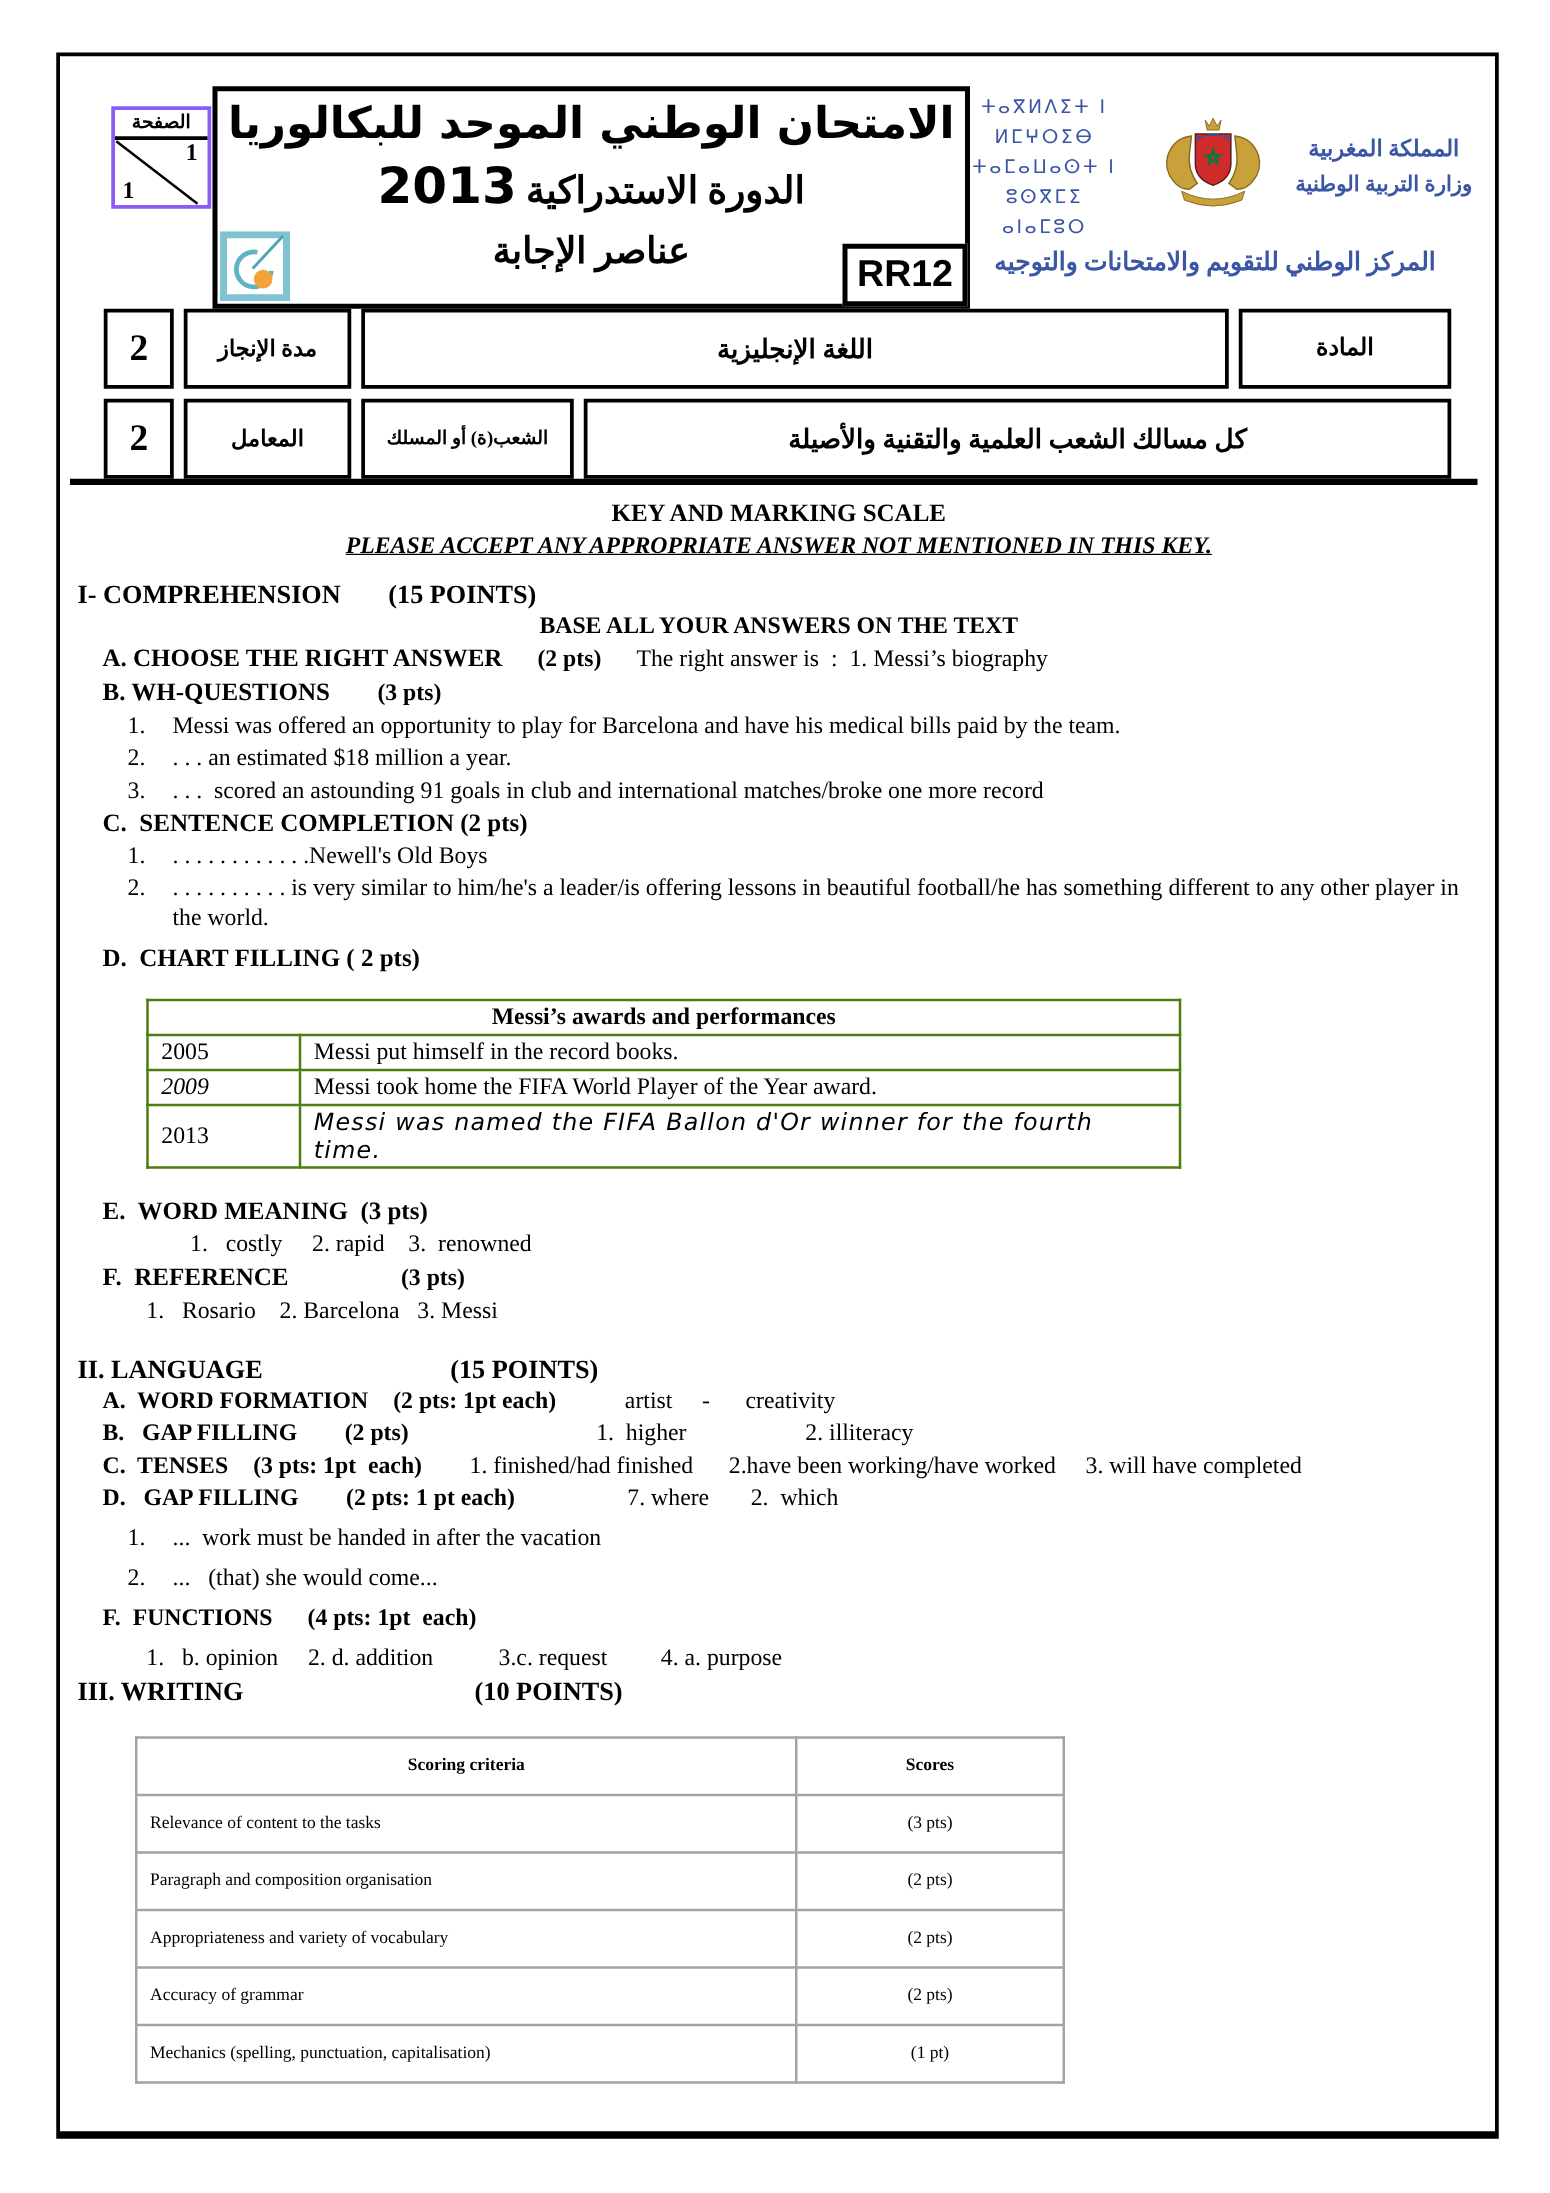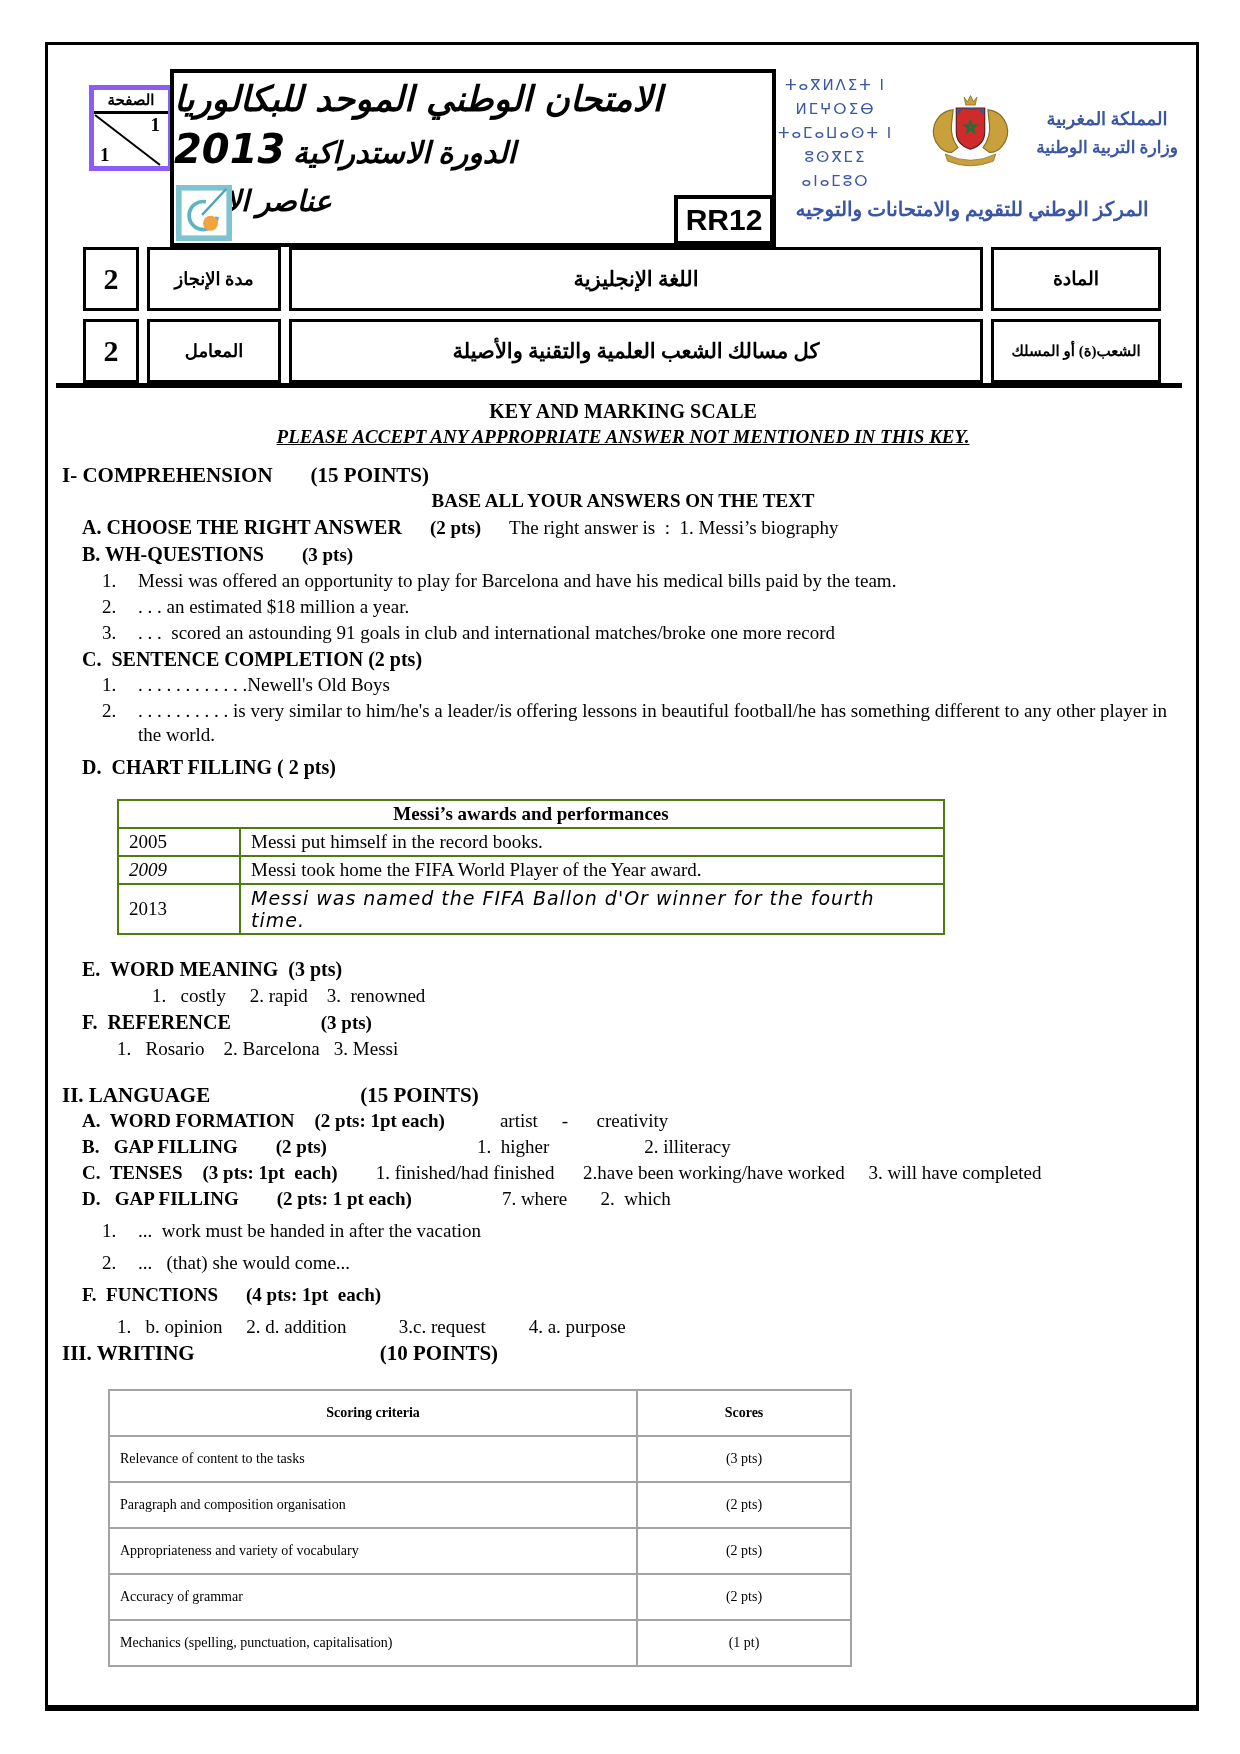--- a/index.html
+++ b/index.html
@@ -2,29 +2,29 @@
 <html><head>
 <meta charset="utf-8">
 <style>
   html,body{margin:0;padding:0;background:#ffffff;}
   .canvas{position:relative;width:1240px;height:1754px;background:#ffffff;
           font-family:"Liberation Serif","DejaVu Serif",serif;color:#000;overflow:hidden;}
   .page-border{position:absolute;left:45px;top:42px;width:1148px;height:1660px;
                border:3px solid #000;border-bottom-width:6px;}
 
   
-  .page-num-box{position:absolute;left:41px;top:40px;width:74px;height:76px;border:5px solid #8b5cf6;}
+  .page-num-box{position:absolute;left:41px;top:40px;width:74px;height:76px;border:3px solid #8b5cf6;}
   .pn-label{font-weight:bold;font-size:15px;text-align:center;border-bottom:3px solid #000;line-height:21px;height:21px;}
   .pn-frac{position:relative;height:52px;}
   .pn-frac svg{position:absolute;left:0;top:0;}
   .pn-top{position:absolute;right:8px;top:0px;font-size:19px;font-weight:bold;}
   .pn-bot{position:absolute;left:6px;bottom:0px;font-size:19px;font-weight:bold;}
 
   .title-box{position:absolute;left:122px;top:24px;width:598px;height:170px;border:4px solid #000;
-             text-align:left;direction:rtl;font-style:italic;}
+             text-align:center;direction:rtl;}
   .t1{font-family:"DejaVu Sans","Liberation Sans",sans-serif;font-weight:bold;font-size:35px;line-height:48px;margin-top:2px;}
   .t2{font-weight:bold;font-size:30px;line-height:52px;}
   .t2 .year{font-family:"DejaVu Sans",sans-serif;font-size:40px;font-weight:bold;}
   .t3{font-weight:bold;font-size:29px;line-height:44px;}
 
   .logo{position:absolute;left:128px;top:140px;width:56px;height:56px;background:#fff;z-index:3;}
   .rr12{position:absolute;left:626px;top:150px;width:92px;height:42px;border:4px solid #000;background:#fff;z-index:3;
         font-family:"Liberation Sans","DejaVu Sans",sans-serif;font-weight:bold;font-size:30px;
         display:flex;align-items:center;justify-content:center;}
 
@@ -145,22 +145,22 @@
     <div class="subject-table">
       <div class="st-row">
         <div class="st-cell st-val">2</div>
         <div class="st-cell st-label">مدة الإنجاز</div>
         <div class="st-cell st-content">اللغة الإنجليزية</div>
         <div class="st-cell st-field">المادة</div>
       </div>
       <div class="st-row">
         <div class="st-cell st-val">2</div>
         <div class="st-cell st-label">المعامل</div>
+        <div class="st-cell st-field small">الشعب(ة) أو المسلك</div>
         <div class="st-cell st-content">كل مسالك الشعب العلمية والتقنية والأصيلة</div>
-        <div class="st-cell st-field small">الشعب(ة) أو المسلك</div>
       </div>
     </div>
 
     <div class="thick-rule"></div>
 
     <div class="content">
 
       <div class="line center b h20">KEY AND MARKING SCALE</div>
       <div class="line center b it u">PLEASE ACCEPT ANY APPROPRIATE ANSWER NOT MENTIONED IN THIS KEY.</div>
 

